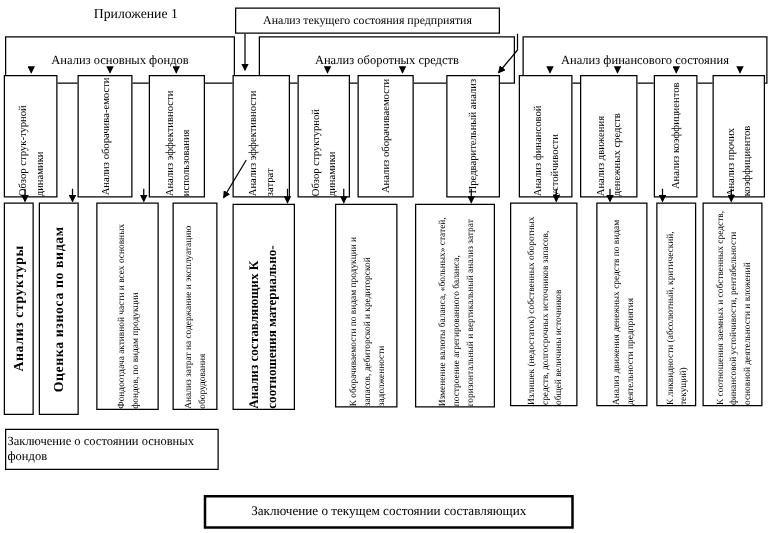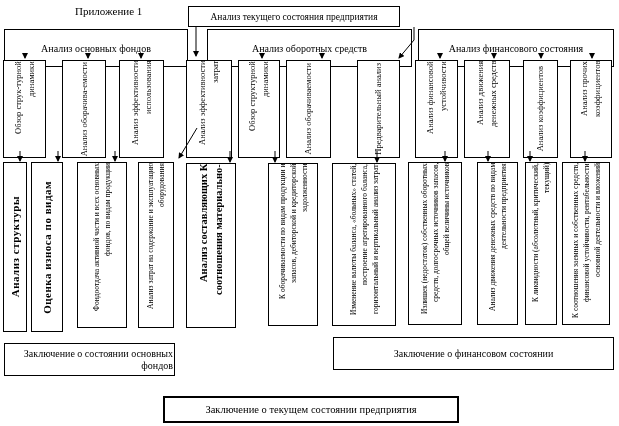--- a/index.html
+++ b/index.html
@@ -3,21 +3,21 @@
 <meta charset="utf-8">
 <style>
   html,body{margin:0;padding:0;background:#fff;}
   #canvas{
     position:relative;width:619px;height:426px;background:#fff;
     font-family:"Liberation Serif", serif;color:#000;overflow:hidden;
   }
   .box{
     position:absolute;border:1px solid #000;background:#fff;
     display:flex;align-items:center;justify-content:center;
-    text-align:right;box-sizing:border-box;
+    text-align:left;box-sizing:border-box;
   }
   .hdr{font-size:10px;line-height:11px;padding:18px;}
   .rootbox{font-size:9.5px;line-height:10px;padding:1px;}
   .concl{font-size:10px;line-height:12px;border-width:1.5px;padding:1px;}
   .finalbox{font-size:10.5px;line-height:12px;border-width:2px;}
   .vt{
     writing-mode:vertical-rl;transform:rotate(180deg);
     max-height:100%;display:inline-block;
   }
   .an .vt{font-size:8.5px;line-height:13px;}
@@ -106,23 +106,22 @@
     <span class="vt">Анализ движения денежных средств по видам деятельности предприятия</span>
     </div>
   <div class="box sm" style="left:525px;top:162px;width:32px;height:163px;">
     <span class="vt">К ликвидности (абсолютный, критический, текущий)</span>
     </div>
   <div class="box sm" style="left:562px;top:162px;width:48px;height:163px;">
     <span class="vt">К соотношения заемных и собственных средств, финансовой устойчивости, рентабельности основной деятельности и вложений</span>
     </div>
 
   <div class="box concl" style="left:4px;top:343px;width:171px;height:33px;">Заключение о состоянии основных фондов</div>
-  <div class="box concl" style="left:333px;top:337px;width:281px;height:33px;">Заключение о финансовом состоянии</div>
 
-  <div class="box finalbox" style="left:163px;top:396px;width:296px;height:27px;">Заключение о текущем состоянии предприятия</div>
+  <div class="box finalbox" style="left:163px;top:396px;width:296px;height:27px;">Заключение о текущем состоянии составляющих</div>
 
   <svg class="overlay" width="619" height="426" viewBox="0 0 619 426">
     <defs>
       <marker id="ah" viewBox="0 0 6 6" refX="5" refY="3" markerWidth="6" markerHeight="6" orient="auto">
         <path d="M0,0 L6,3 L0,6 z" fill="#000"></path>
       </marker>
     </defs>
     <g stroke="#000" stroke-width="1" fill="none">
 
       <line x1="25" y1="53.5" x2="25" y2="58" marker-end="url(#ah)"></line>

